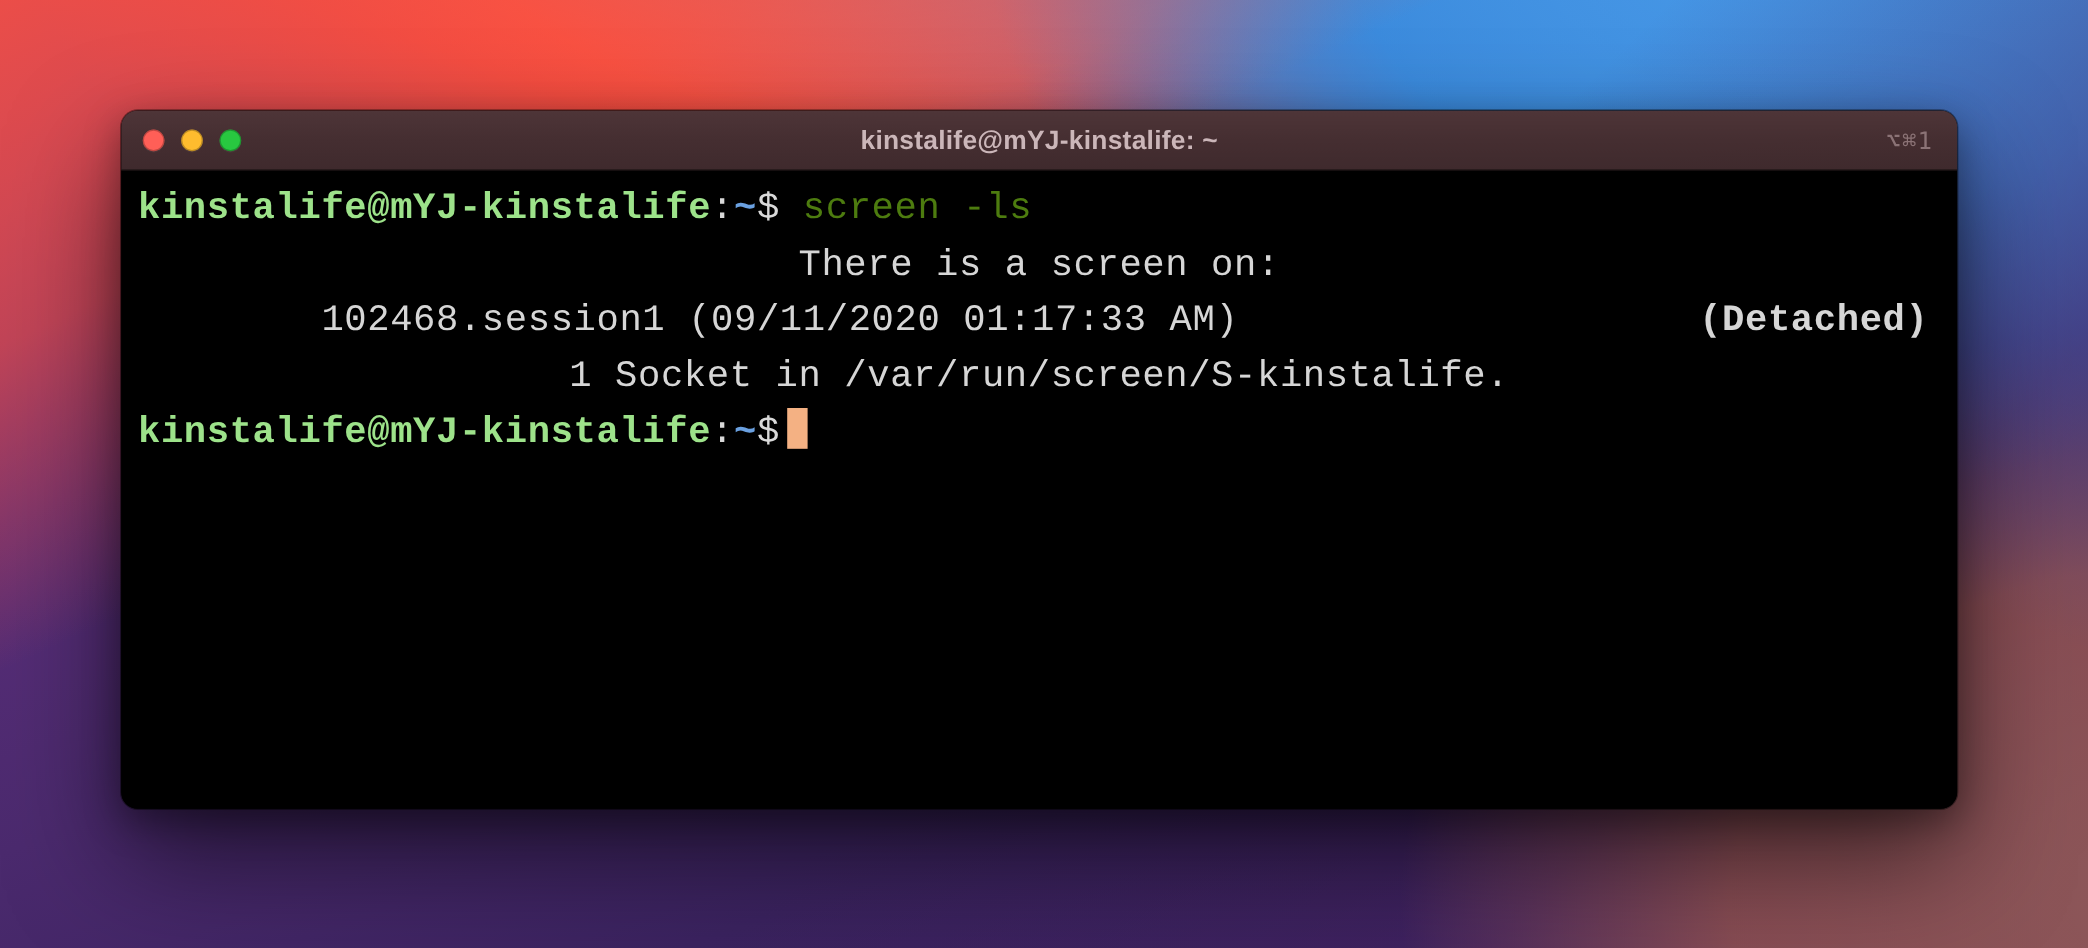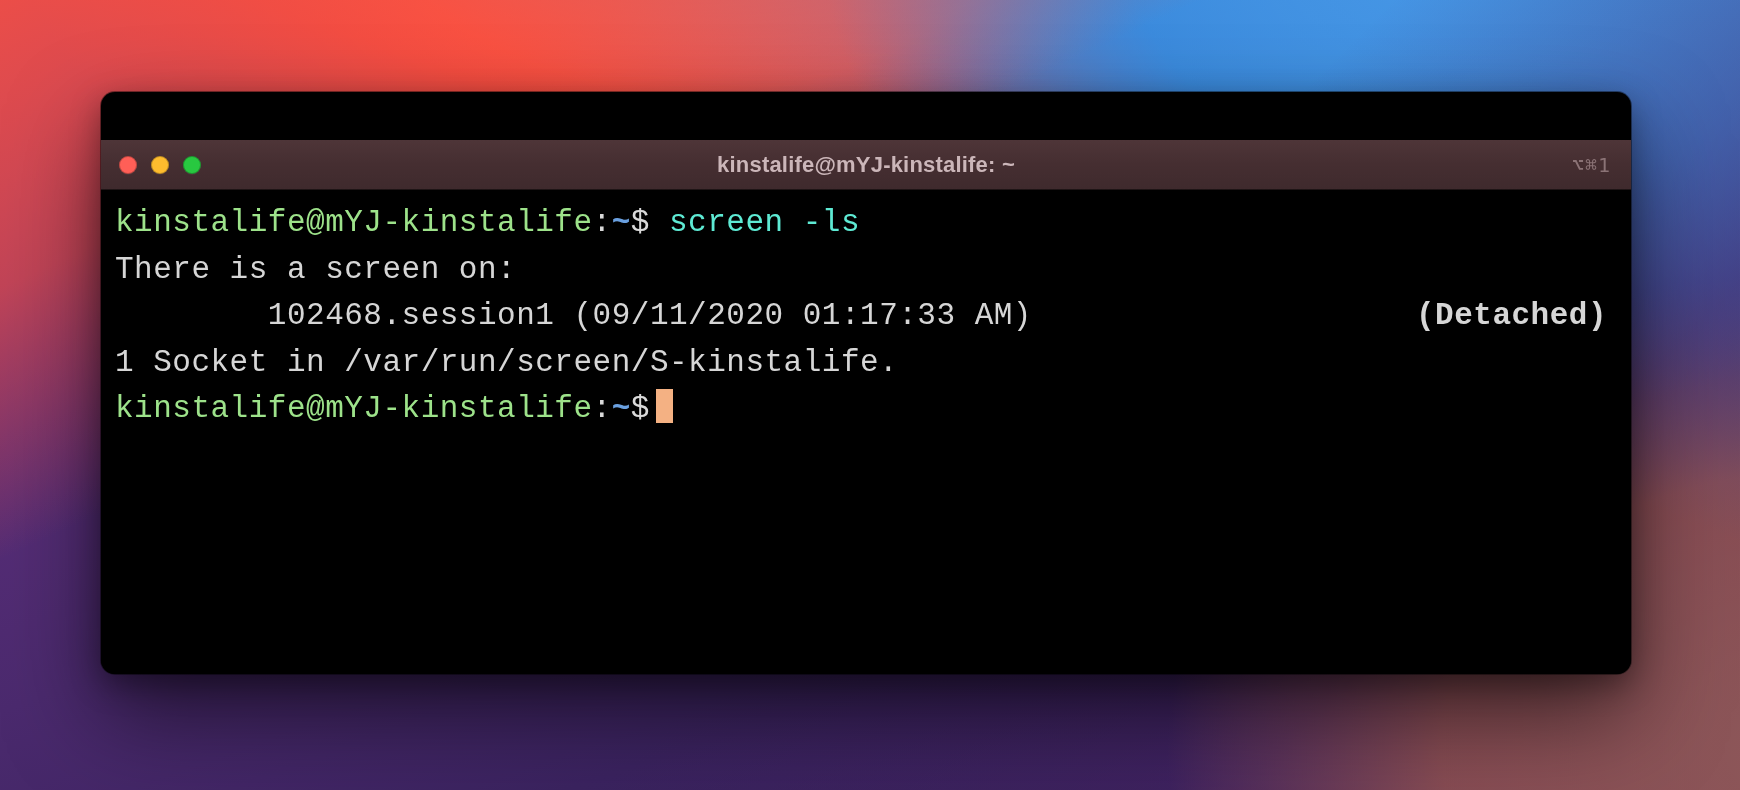--- a/index.html
+++ b/index.html
@@ -49,21 +49,20 @@
     background: #000;
   }
 
   .titlebar {
     height: 50px;
     background: linear-gradient(to bottom, #4e3538 0%, #452e31 50%, #3f2a2d 100%);
     display: flex;
     align-items: center;
     position: relative;
     border-bottom: 1px solid rgba(0,0,0,0.6);
-    margin-top: 48px;
   }
   .traffic-lights {
     display: flex;
     gap: 14px;
     padding-left: 18px;
     align-items: center;
   }
   .traffic-light {
     width: 18px;
     height: 18px;
@@ -101,26 +100,26 @@
     background: #000;
     color: #d9d9d9;
     font-family: ui-monospace, "SF Mono", Menlo, Consolas, "Liberation Mono", monospace;
     font-size: 31px;
     line-height: 1.5;
     padding: 10px 14px 14px 14px;
     height: calc(100% - 50px);
     white-space: pre;
     letter-spacing: 0.5px;
   }
-  .prompt-user { color: #9de28a; font-weight: 400; }
+  .prompt-user { color: #9de28a; font-weight: 700; }
   .prompt-sep  { color: #d9d9d9; }
   .prompt-path { color: #6aa0e0; font-weight: 600; }
   .prompt-dollar { color: #d9d9d9; }
-  .cmd { color: #5eead4; text-align: right; }
-  .output { color: #d6d6d6; }
+  .cmd { color: #4d7c0f; text-align: right; }
+  .output { color: #d6d6d6; text-align: center; }
   .cursor {
     display: inline-block;
     width: 17px;
     height: 34px;
     background: #f4b183;
     vertical-align: -6px;
     margin-left: 6px;
   }
   .row { display: block; }
   .session-row { display: flex; }

